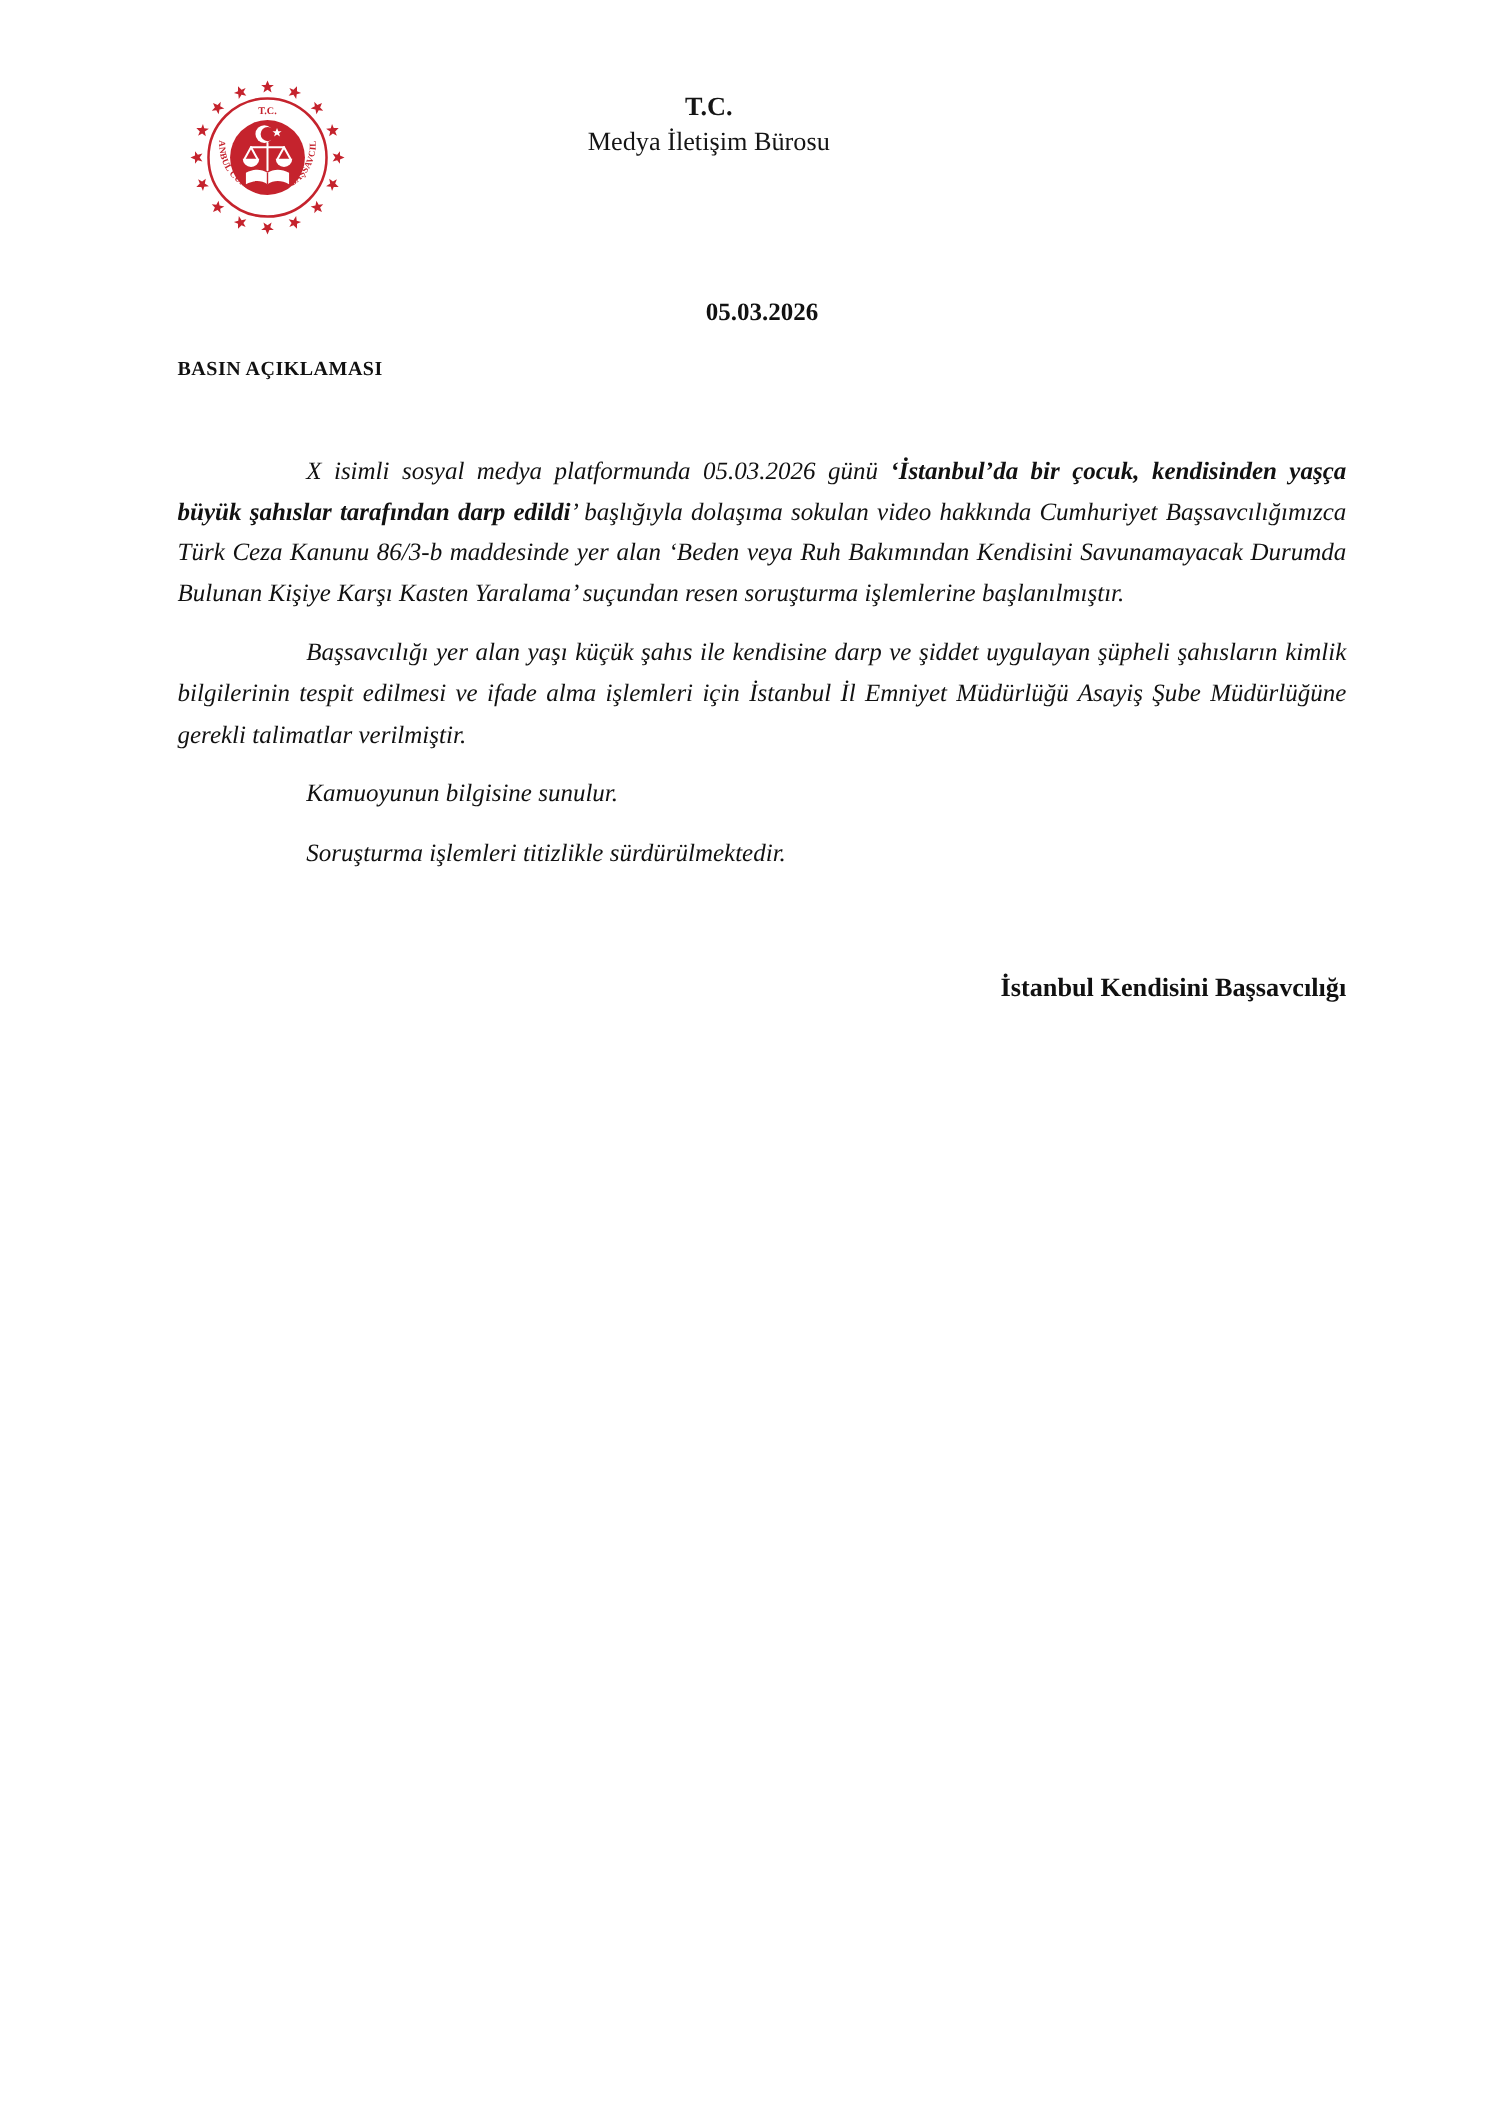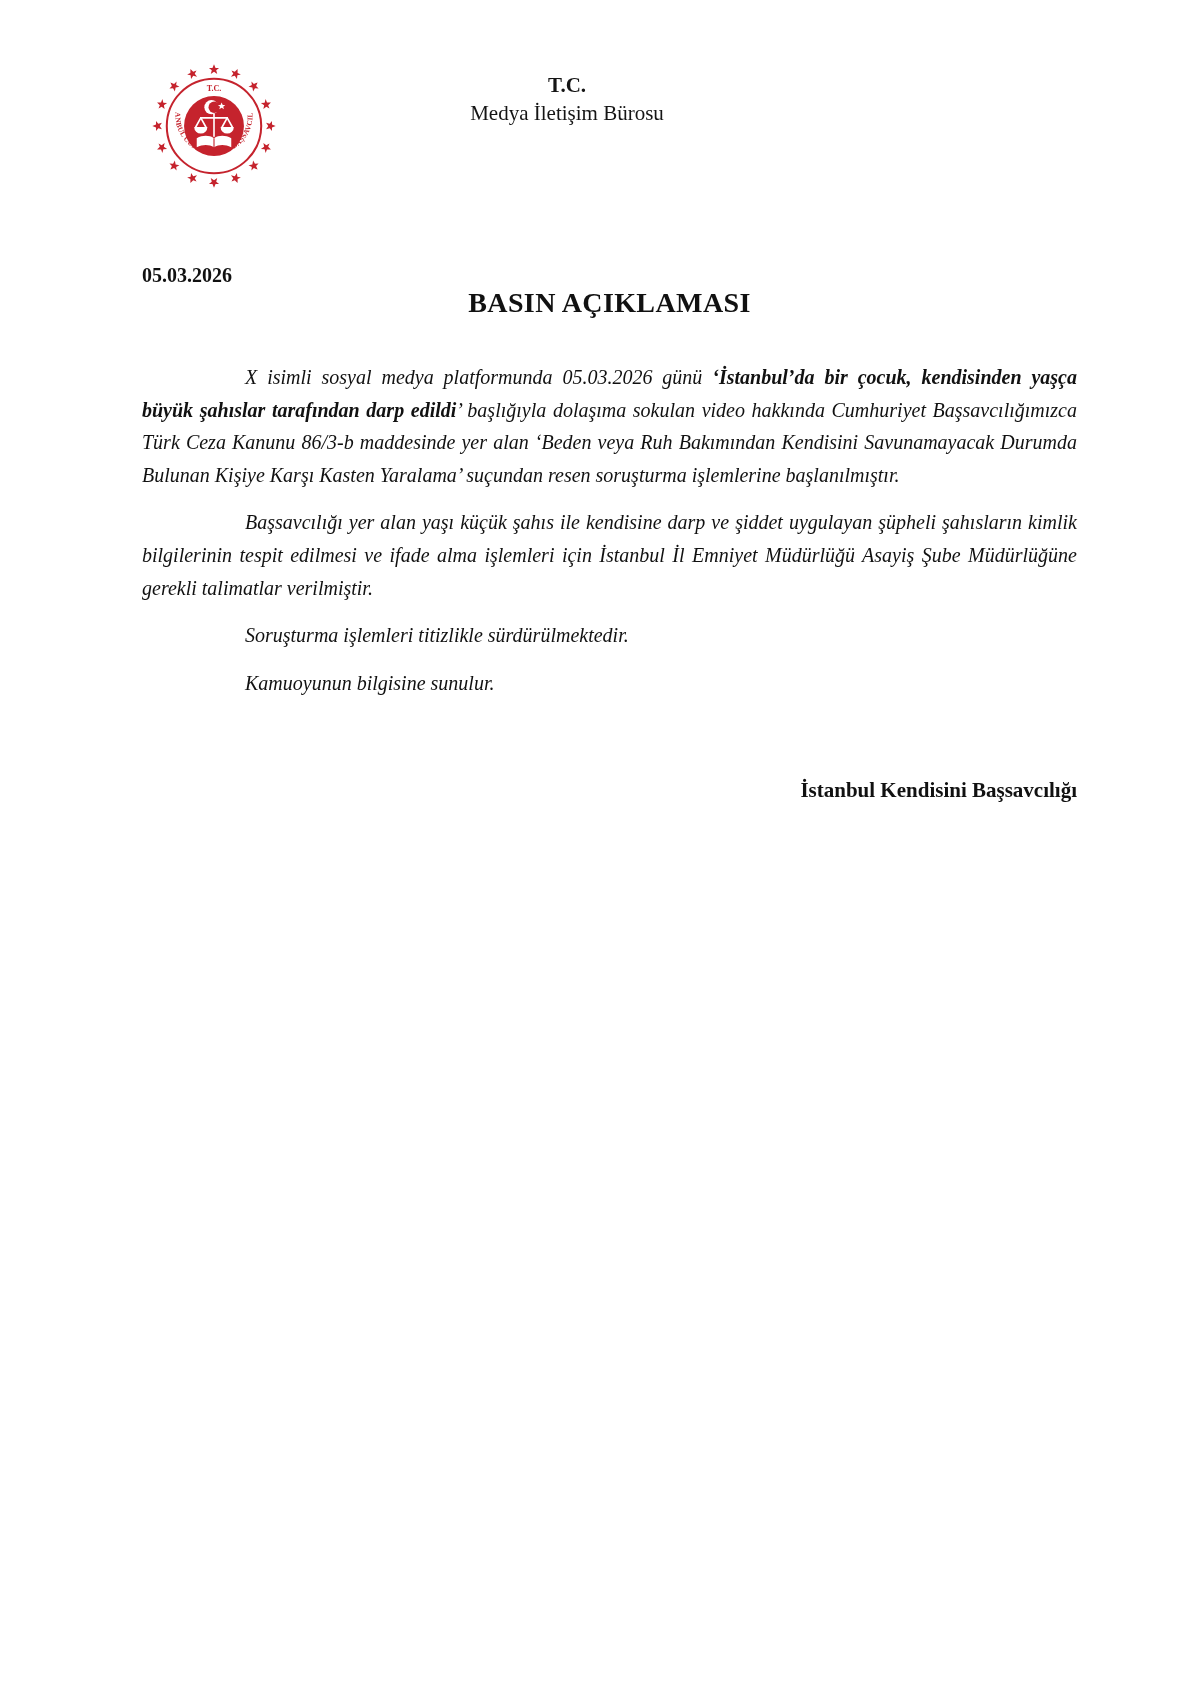--- a/index.html
+++ b/index.html
@@ -28,32 +28,31 @@
     font-size:21px;
     line-height:27.5px;
     color:#151515;
   }
   .letterhead .office{font-size:22.5px;letter-spacing:0.2px;}
   .letterhead .bureau{font-weight:normal;font-size:21px;}
   .doc-date{
     position:absolute;
     left:142px; top:239px;
     width:935px;
-    text-align:left;
+    text-align:center;
     font-weight:bold;
     font-size:20px;
-    margin-top:25px;
   }
   .doc-title{
     position:absolute;
     left:142px; top:287px;
     width:935px;
-    text-align:center;
+    text-align:left;
     font-weight:bold;
-    font-size:28px;
+    font-size:16px;
     letter-spacing:0.4px;
   }
   .doc-body{
     position:absolute;
     left:142px; top:361px;
     width:935px;
     font-size:20px;
     line-height:32.6px;
     text-align:justify;
   }
@@ -141,19 +140,19 @@
     <div class="bureau">Medya İletişim Bürosu</div>
   </div>
 
   <div class="doc-date">05.03.2026</div>
 
   <div class="doc-title">BASIN AÇIKLAMASI</div>
 
   <div class="doc-body">
     <p><span>X isimli sosyal medya platformunda 05.03.2026 günü </span><b>‘İstanbul’da bir çocuk, kendisinden yaşça büyük şahıslar tarafından darp edildi</b><span>’ başlığıyla dolaşıma sokulan video hakkında Cumhuriyet Başsavcılığımızca Türk Ceza Kanunu 86/3-b maddesinde yer alan ‘Beden veya Ruh Bakımından Kendisini Savunamayacak Durumda Bulunan Kişiye Karşı Kasten Yaralama’ suçundan resen soruşturma işlemlerine başlanılmıştır.</span></p>
     <p>Başsavcılığı yer alan yaşı küçük şahıs ile kendisine darp ve şiddet uygulayan şüpheli şahısların kimlik bilgilerinin tespit edilmesi ve ifade alma işlemleri için İstanbul İl Emniyet Müdürlüğü Asayiş Şube Müdürlüğüne gerekli talimatlar verilmiştir.</p>
+    <p>Kamuoyunun bilgisine sunulur.</p>
     <p>Soruşturma işlemleri titizlikle sürdürülmektedir.</p>
-    <p>Kamuoyunun bilgisine sunulur.</p>
   </div>
 
   <div class="signature">İstanbul Kendisini Başsavcılığı</div>
 
 </div>
 
 </body></html>

